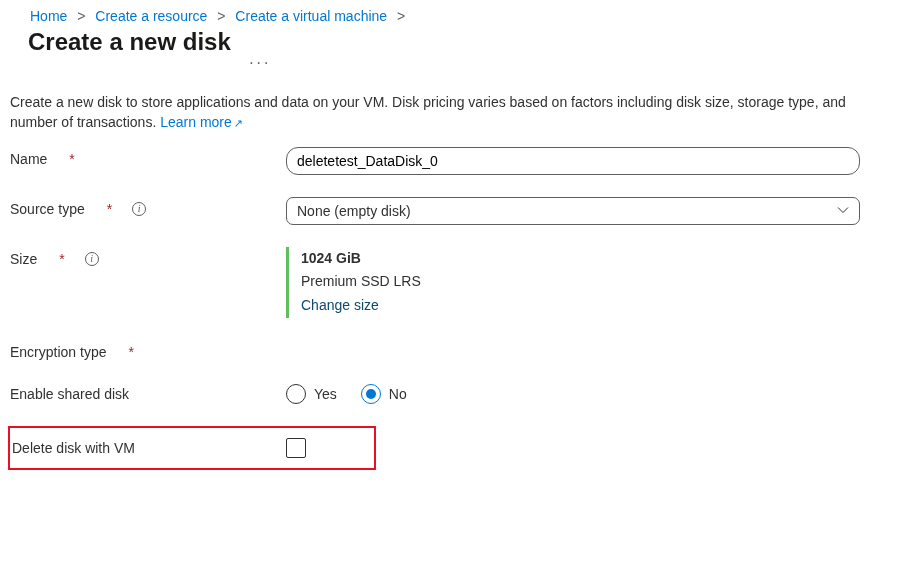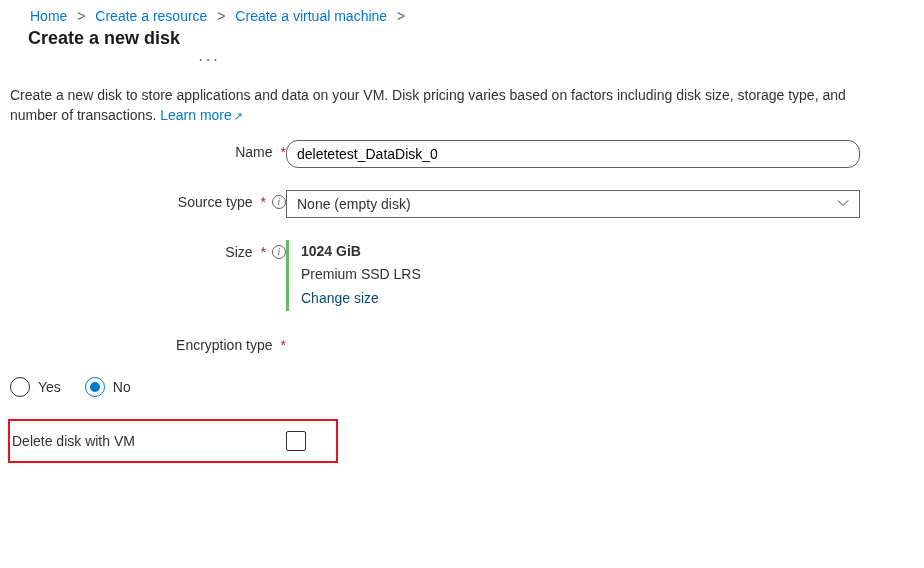--- a/index.html
+++ b/index.html
@@ -21,21 +21,21 @@
   }
   .breadcrumb a {
     color: #0078d4;
     text-decoration: none;
   }
   .breadcrumb .sep {
     color: #605e5c;
     margin: 0 6px;
   }
   h1.page-title {
-    font-size: 18px;
+    font-size: 24px;
     font-weight: 600;
     color: #1b1a19;
     margin-bottom: 36px;
     margin-left: 18px;
     display: inline-block;
   }
   .title-row { display: flex; align-items: center; }
   .ellipsis-icon {
     margin-left: 18px;
     margin-top: 6px;
@@ -54,22 +54,21 @@
     display: flex;
     align-items: flex-start;
     margin-bottom: 22px;
   }
   .form-row .label-col {
     width: 276px;
     flex-shrink: 0;
     padding-top: 4px;
     display: flex;
     align-items: center;
-    gap: 6px;
-    justify-content: flex-end;
+    gap: 20px;
   }
   .form-row .field-col {
     flex: 1;
     max-width: 574px;
   }
   .req { color: #a4262c; margin-left: 2px; }
   .info-icon {
     display: inline-flex;
     width: 14px; height: 14px;
     border: 1px solid #605e5c;
@@ -88,21 +87,21 @@
     font-size: 14px;
     border: 1px solid #605e5c;
     border-radius: 12px;
     font-family: inherit;
   }
   .select {
     width: 100%;
     padding: 5px 30px 5px 10px;
     font-size: 14px;
     border: 1px solid #605e5c;
-    border-radius: 0;
+    border-radius: 7px;
     background: #fff;
     position: relative;
     cursor: pointer;
     display: flex;
     align-items: center;
   }
   .select .chev {
     position: absolute;
     right: 10px;
     top: 50%;
@@ -140,21 +139,21 @@
     border-radius: 2px;
     cursor: pointer;
     flex-shrink: 0;
   }
   .highlight {
     border: 2px solid #e81123;
     display: flex;
     align-items: center;
     padding: 10px 2px;
     margin-left: -2px;
-    width: 330px;
+    width: 368px;
   }
   .highlight .label-col { width: 274px; padding-top: 0; }
 </style>
 </head>
 <body>
 
 <div class="page">
 
   <nav class="breadcrumb">
     <a href="#">Home</a>
@@ -219,20 +218,23 @@
   </div>
 
   <div class="form-row">
     <div class="label-col">
       <span>Encryption type</span>
         <span class="req">*</span>
     </div>
   </div>
 
   <div class="form-row">
+    <div class="label-col">
+      <span>Enable shared disk</span>
+    </div>
     <div class="field-col">
       <div class="radio-group">
         <label class="radio-item">
           <span class="radio"></span>
           <span>Yes</span>
         </label>
         <label class="radio-item">
           <span class="radio checked"></span>
           <span>No</span>
         </label>

